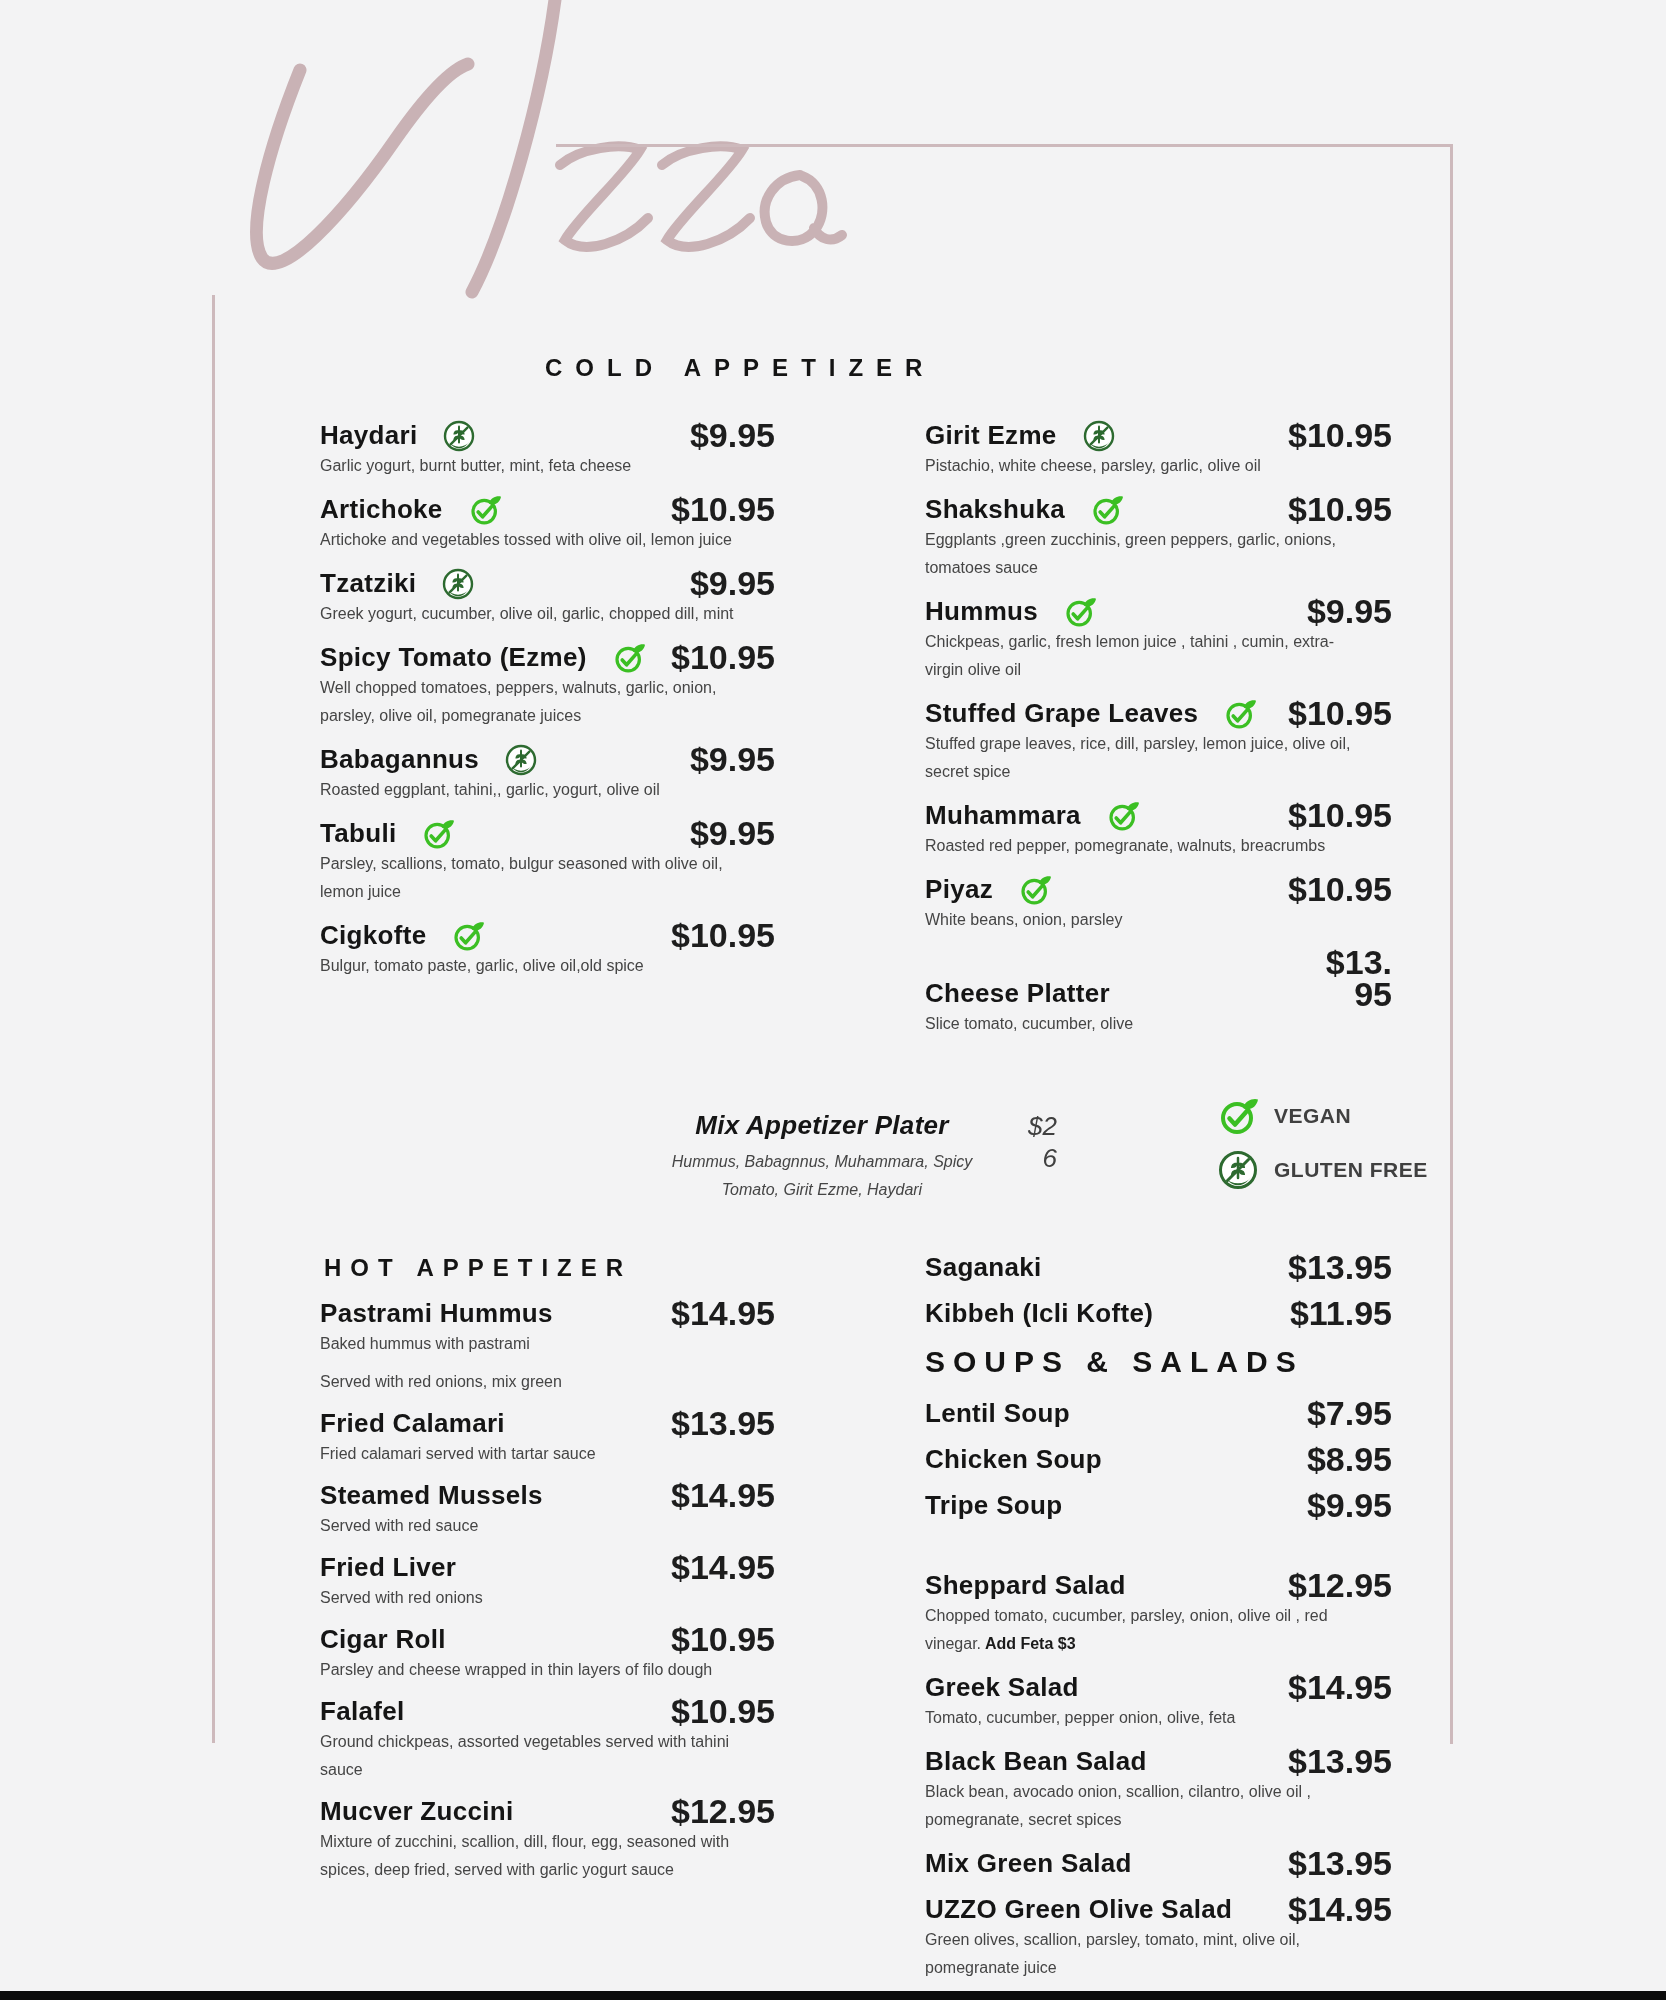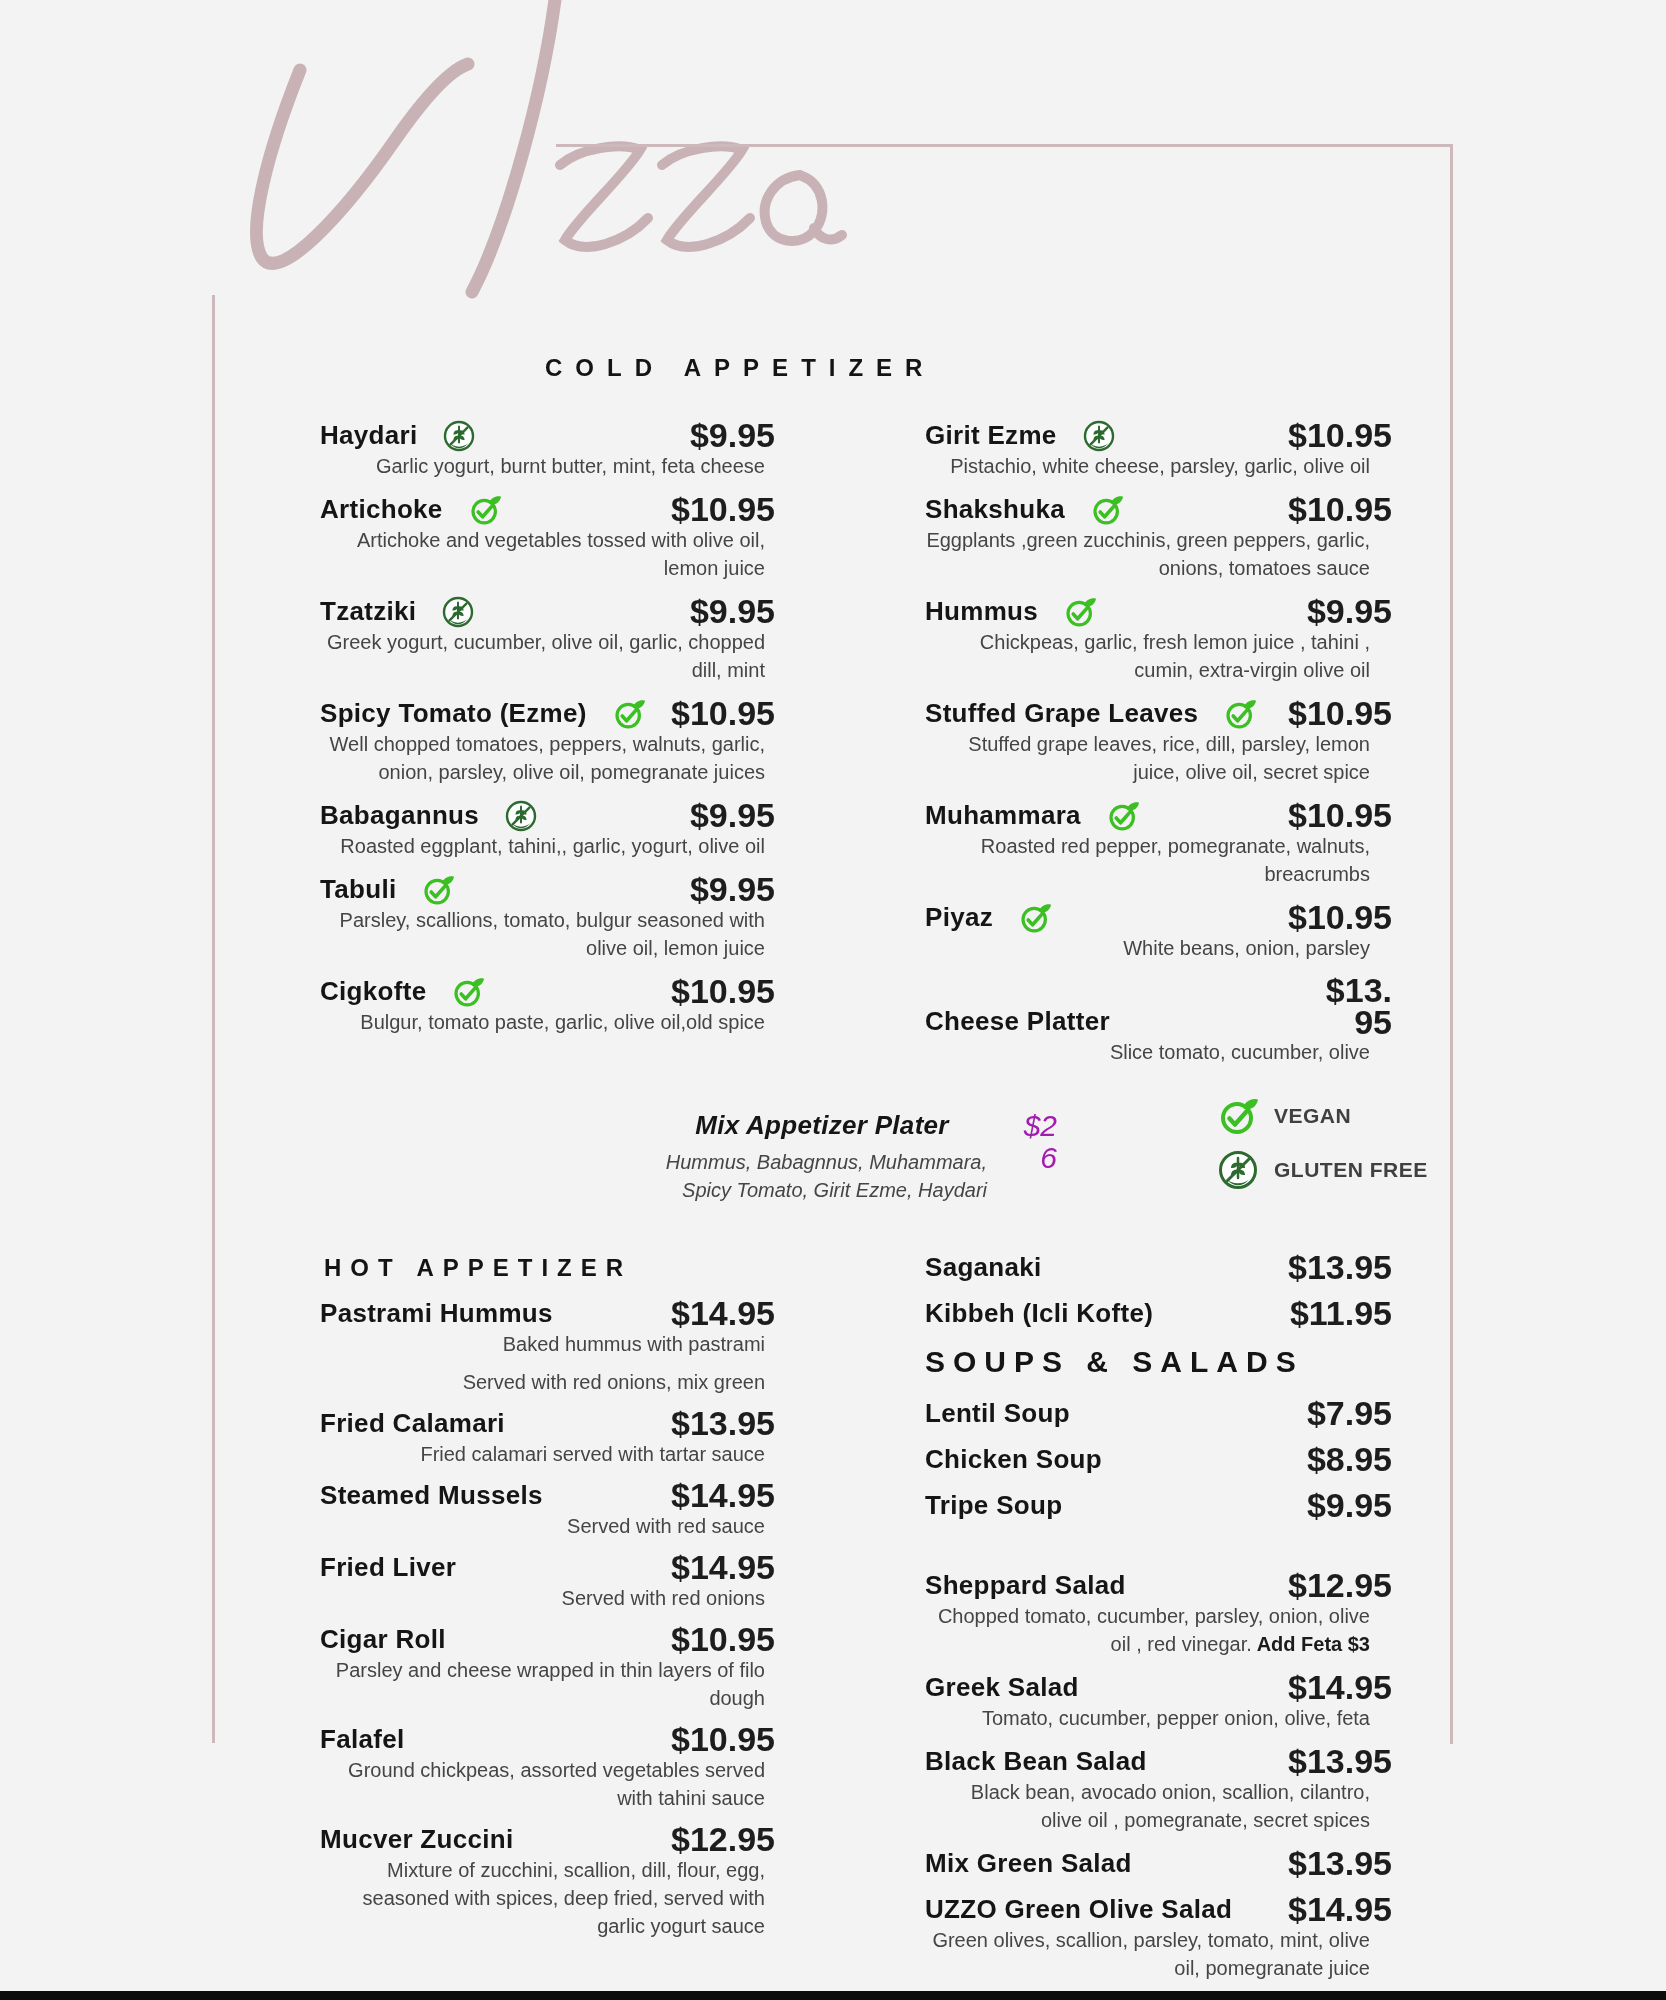--- a/index.html
+++ b/index.html
@@ -26,26 +26,26 @@
 
   .item{margin-bottom:12px;}
   #hot-left .item{margin-bottom:10px;}
   #right-lower .item{margin-bottom:12px;}
   .row{display:flex;align-items:flex-end;gap:16px;}
   .iname{font-size:26px;font-weight:700;color:#151515;letter-spacing:.3px;line-height:34px;}
   .badge-wrap{margin-left:10px;margin-top:1px;flex:0 0 auto;}
   .badge{width:32px;height:32px;display:block;}
   .price{margin-left:auto;font-size:34px;color:#1d1d1d;line-height:34px;padding-left:8px;white-space:nowrap;font-weight:bold;}
   .price.wrap{white-space:normal;word-break:break-all;text-align:right;line-height:32px;flex:0 0 auto;}
-  .desc{font-size:20px;color:#454545;line-height:28px;max-width:445px;font-weight:400;text-align:right;}
+  .desc{font-size:16px;color:#454545;line-height:28px;max-width:445px;font-weight:400;}
   .desc b{color:#1b1b1b;}
 
   .mix-block{position:absolute;left:657px;top:1108px;width:330px;text-align:center;font-style:italic;}
   .mix-row{position:relative;}
-  .mix-price{position:absolute;left:360px;top:2px;width:40px;font-size:30px;color:#a21caf;
+  .mix-price{position:absolute;left:360px;top:2px;width:40px;font-size:26px;color:#404040;
              line-height:32px;word-break:break-all;text-align:right;}
   .mix-desc{margin-top:6px;max-width:330px;}
 
   .legend{position:absolute;left:1218px;top:1096px;}
   .legend-row{display:flex;align-items:center;margin-bottom:14px;}
   .legend-label{font-size:21px;font-weight:700;color:#404040;margin-left:16px;letter-spacing:.5px;}
   .legend-badge{width:40px;height:40px;display:block;}
 
   .salads-gap{height:34px;}
   .soups .item{margin-bottom:8px;}

